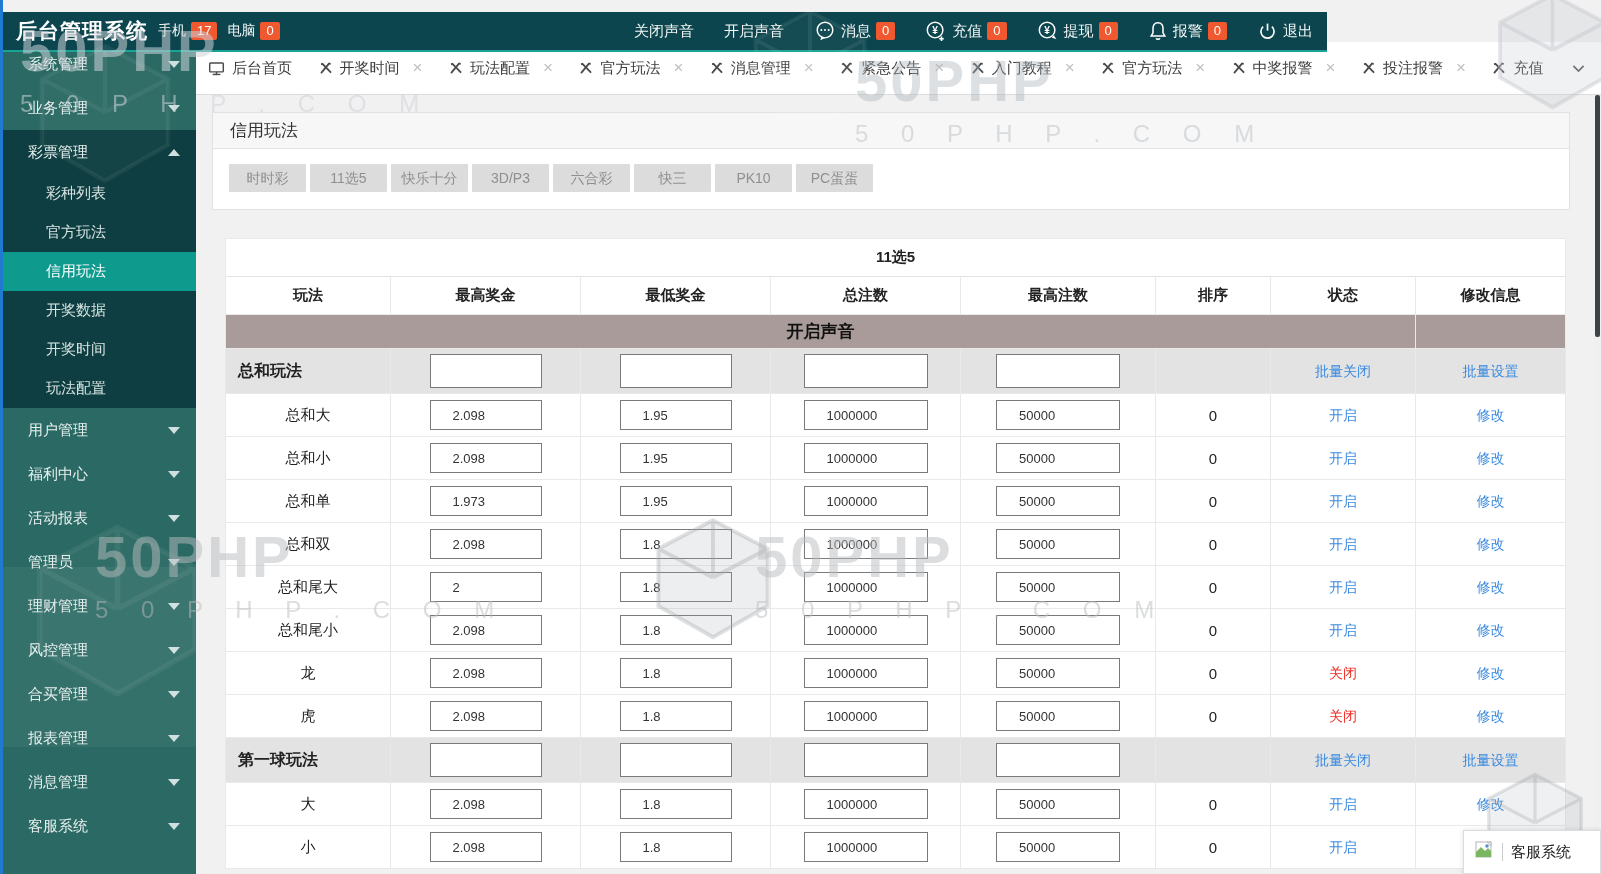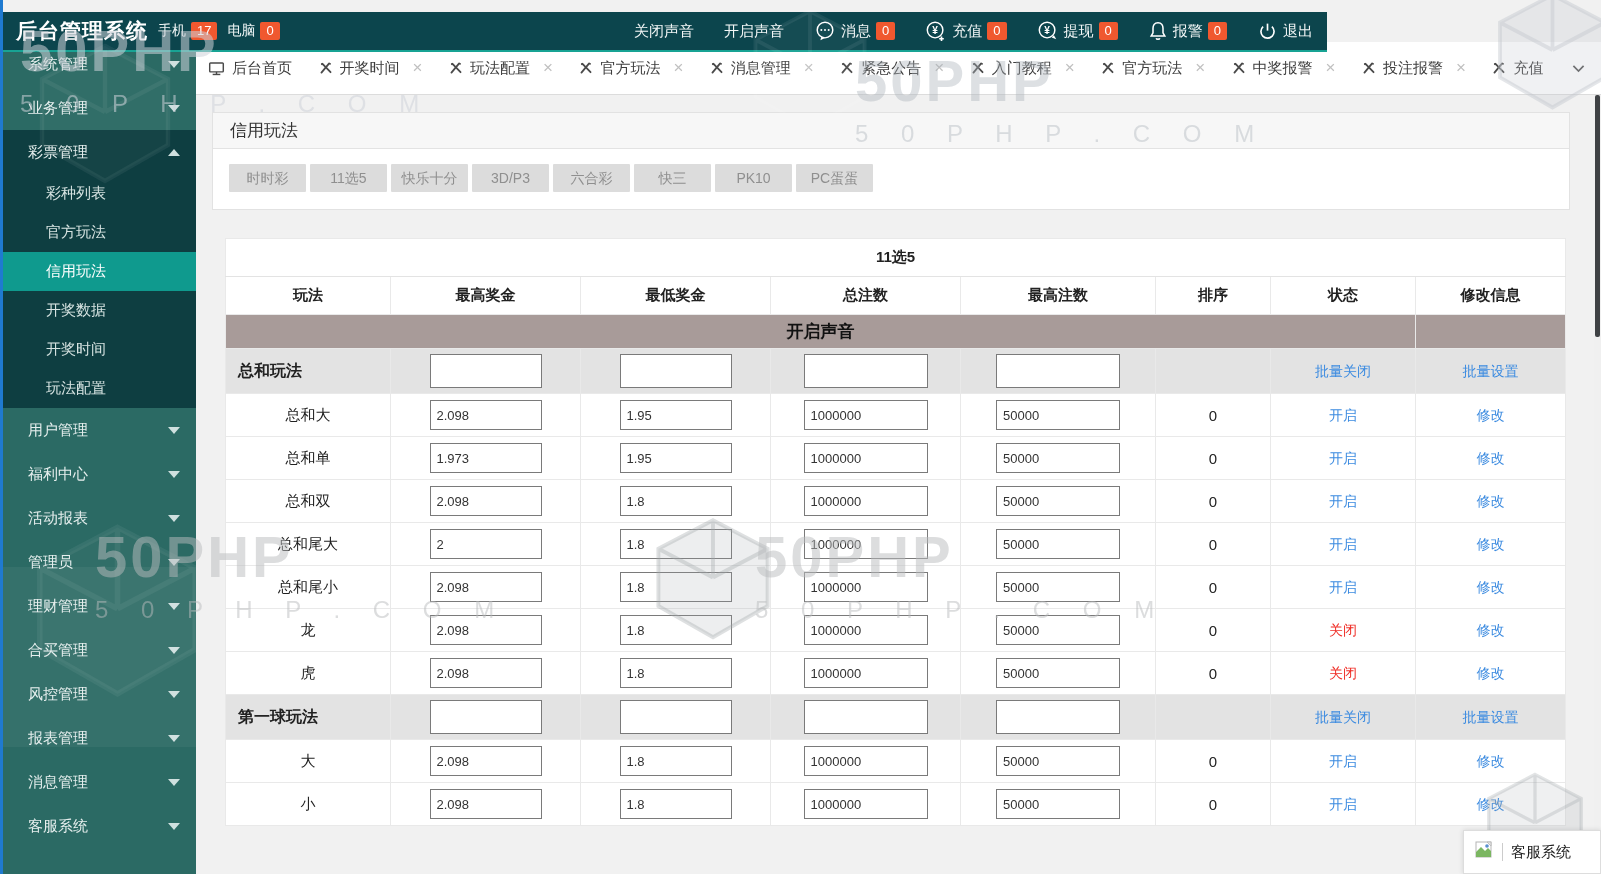--- a/index.html
+++ b/index.html
@@ -67,21 +67,21 @@
   table.cfg td, table.cfg th { border:1px solid #e9e9e9; font-size:15px; color:#222;
     text-align:center; vertical-align:middle; overflow:hidden; }
   tr.t-title th { height:38px; font-size:15px; font-weight:bold; border-bottom:1px solid #e3e3e3; }
   tr.t-head th { height:38px; font-weight:bold; }
   tr.t-section td { height:34px; background:#a89b99; color:#111;
     font-weight:bold; font-size:17px; }
   tr.t-group td { height:45px; background:#e3e3e3; }
   tr.t-group td.lbl { font-weight:bold; font-size:16px; text-align:left; padding-left:12px; }
   tr.t-data td { height:43px; background:#fff; }
   input.cell-in { height:30px; border:1px solid #7a7a7a; background:#fff;
-    font-size:13px; color:#333; padding:0 6px; font-family:inherit; }
+    font-size:13px; color:#333; padding:0 22px; font-family:inherit; }
   tr.t-group input.cell-in { height:34px; }
   .w-small { width:112px; } .w-big { width:124px; }
   a.blue { color:#3c8be0; text-decoration:none; font-size:14px; cursor:pointer; }
   a.red { color:#ef2d26; text-decoration:none; font-size:14px; cursor:pointer; }
   td.sort { font-size:16px; color:#111; }
 
   
   .scrollbar { position:absolute; right:0; top:95px; width:7px; height:779px;
     background:#f0f0f0; z-index:80; }
   .scroll-thumb { position:absolute; right:1px; top:0; width:5px; height:242px;
@@ -229,25 +229,25 @@
       </div>
       <div class="side-item">
         <span>管理员</span>
         <span class="chev chev-down"></span>
       </div>
       <div class="side-item">
         <span>理财管理</span>
         <span class="chev chev-down"></span>
       </div>
       <div class="side-item">
+        <span>风控管理</span>
+        <span class="chev chev-down"></span>
+      </div>
+      <div class="side-item">
         <span>合买管理</span>
-        <span class="chev chev-down"></span>
-      </div>
-      <div class="side-item">
-        <span>风控管理</span>
         <span class="chev chev-down"></span>
       </div>
       <div class="side-item">
         <span>报表管理</span>
         <span class="chev chev-down"></span>
       </div>
       <div class="side-item">
         <span>消息管理</span>
         <span class="chev chev-down"></span>
       </div>
@@ -438,20 +438,30 @@
           <td><input class="cell-in w-small" value="" style=""></td>
           <td><input class="cell-in w-small" value="" style=""></td>
           <td><input class="cell-in w-big" value="" style=""></td>
           <td><input class="cell-in w-big" value="" style=""></td>
           <td></td>
           <td><a class="blue">批量关闭</a></td>
           <td><a class="blue">批量设置</a></td>
         </tr>
         <tr class="t-data">
           <td>总和大</td>
+          <td><input class="cell-in w-small" value="2.098" style=""></td>
+          <td><input class="cell-in w-small" value="1.95" style=""></td>
+          <td><input class="cell-in w-big" value="1000000" style=""></td>
+          <td><input class="cell-in w-big" value="50000" style=""></td>
+          <td class="sort">0</td>
+          <td><a class="blue">开启</a></td>
+          <td><a class="blue">修改</a></td>
+        </tr>
+        <tr class="t-data">
+          <td>总和小</td>
           <td><input class="cell-in w-small" value="2.098" style=""></td>
           <td><input class="cell-in w-small" value="1.95" style=""></td>
           <td><input class="cell-in w-big" value="1000000" style=""></td>
           <td><input class="cell-in w-big" value="50000" style=""></td>
           <td class="sort">0</td>
           <td><a class="blue">开启</a></td>
           <td><a class="blue">修改</a></td>
         </tr>
         <tr class="t-data">
           <td>总和单</td>

